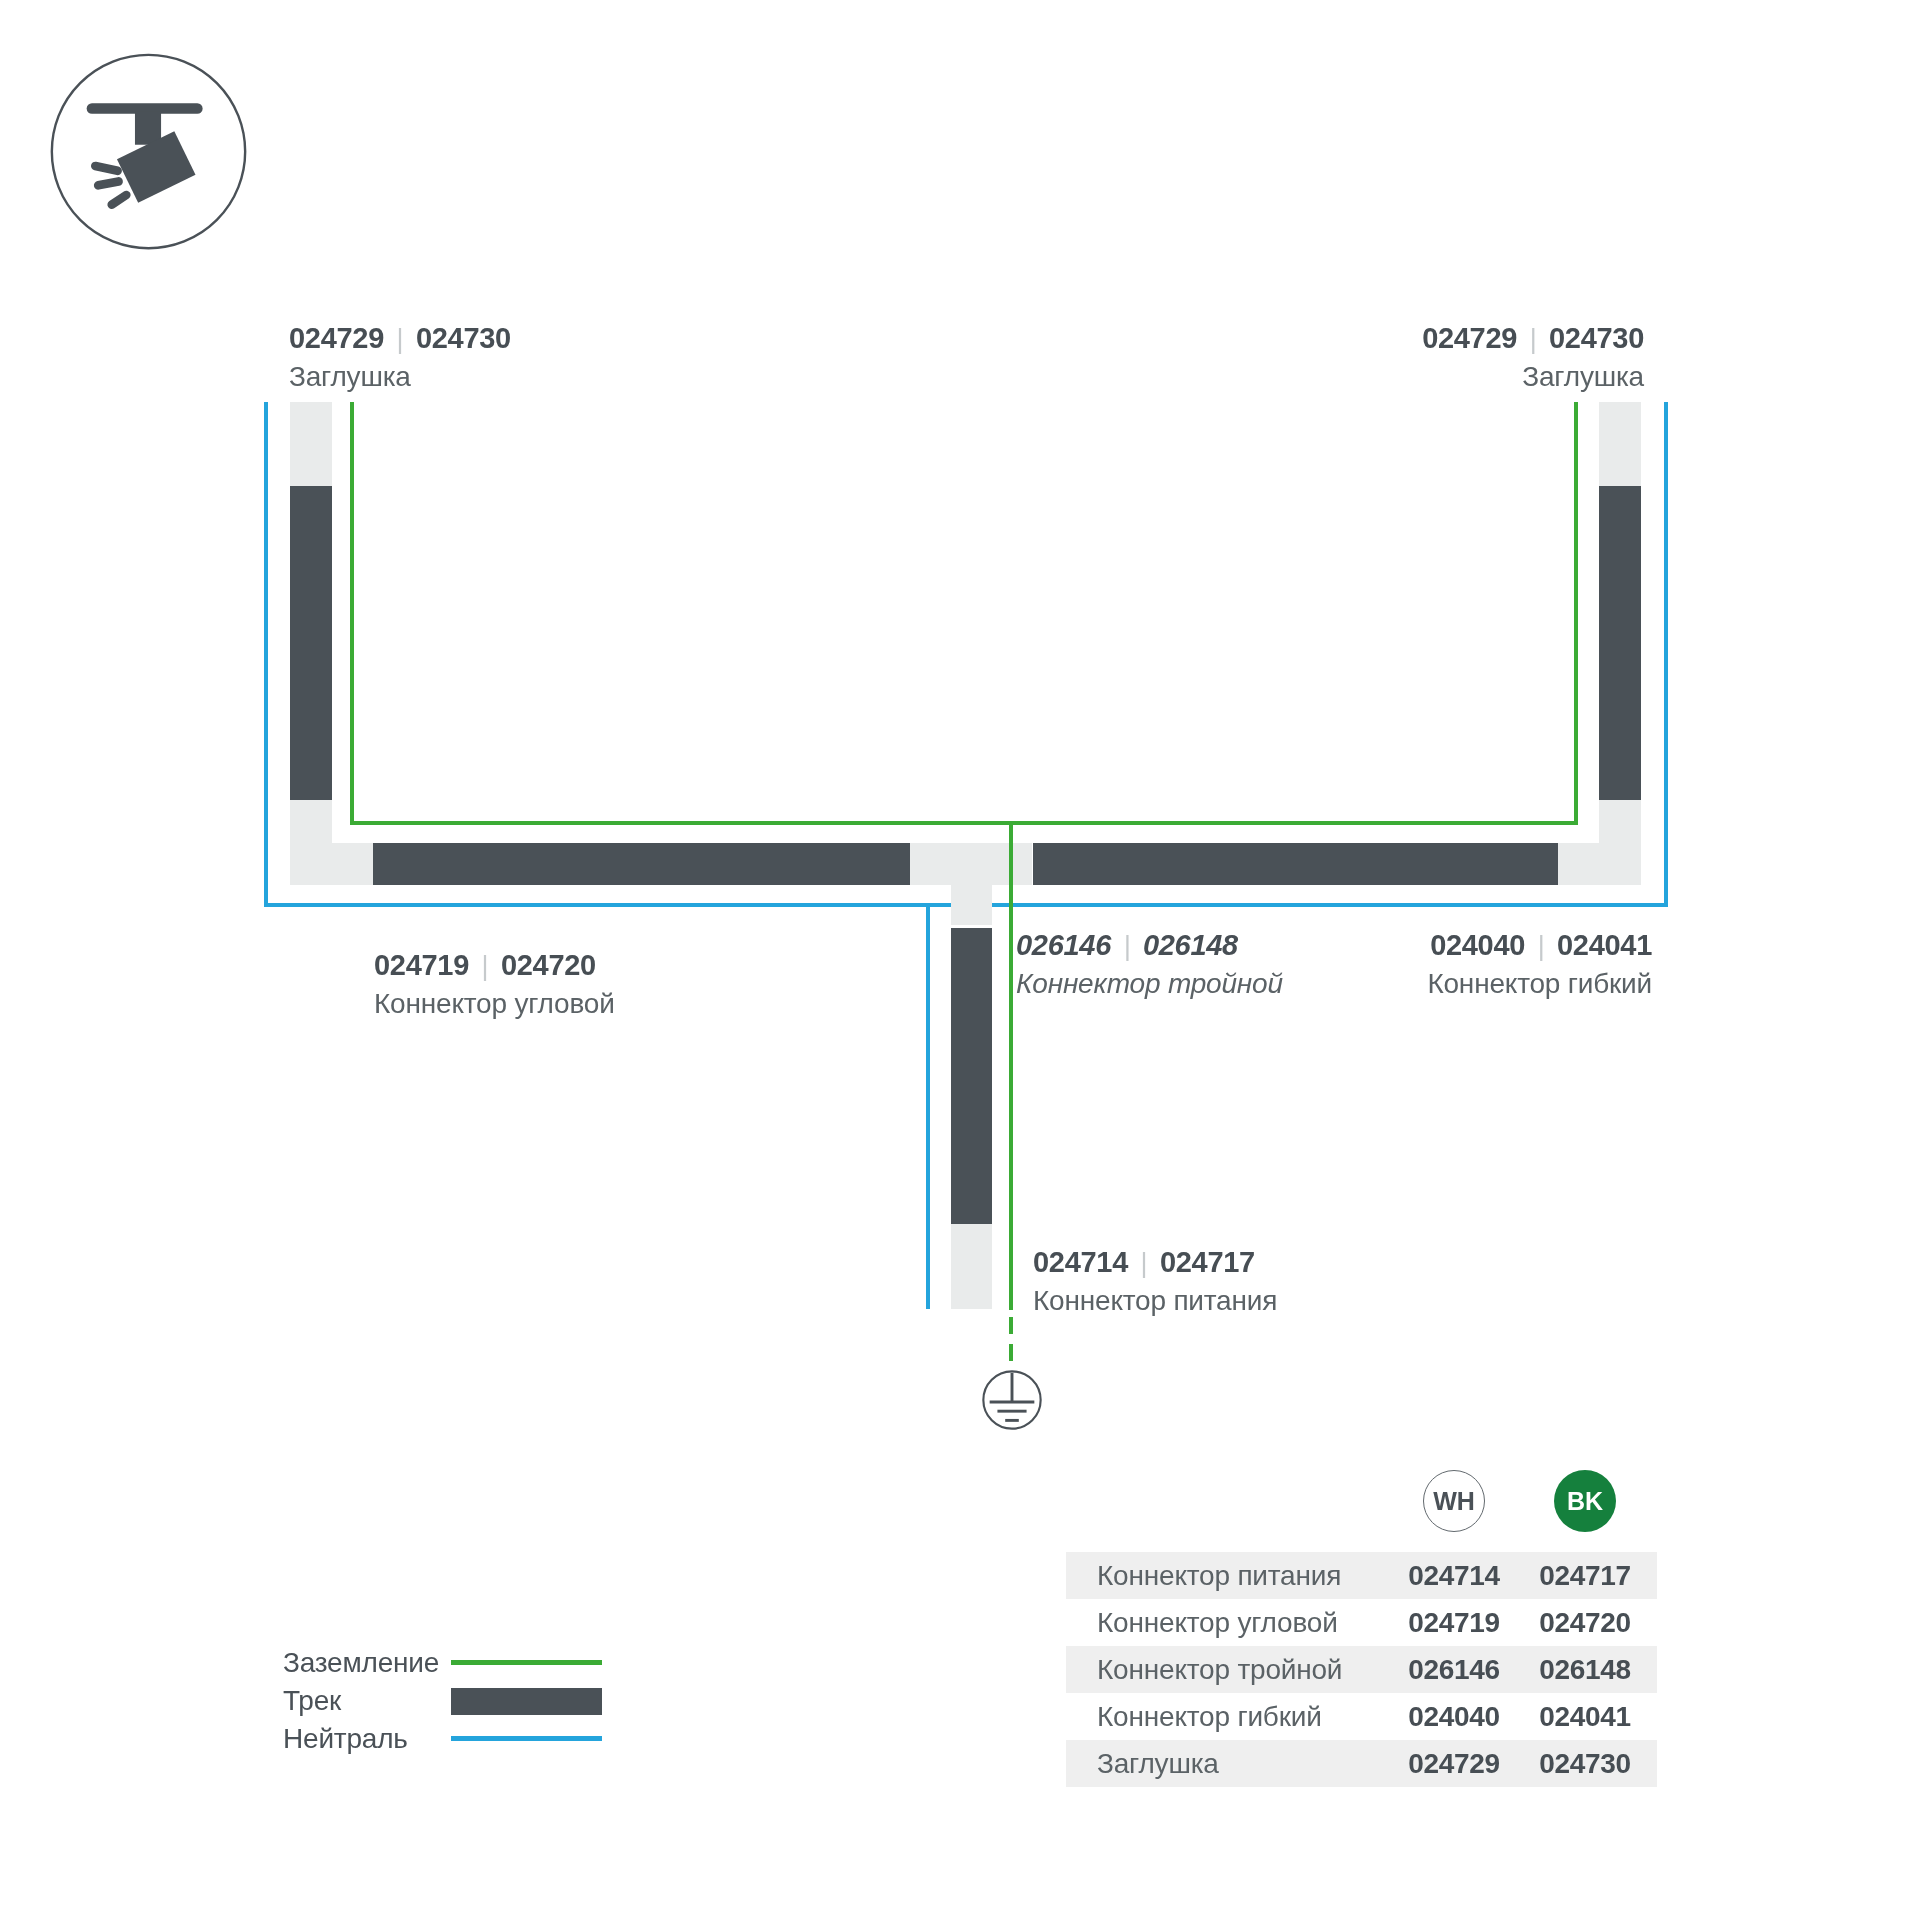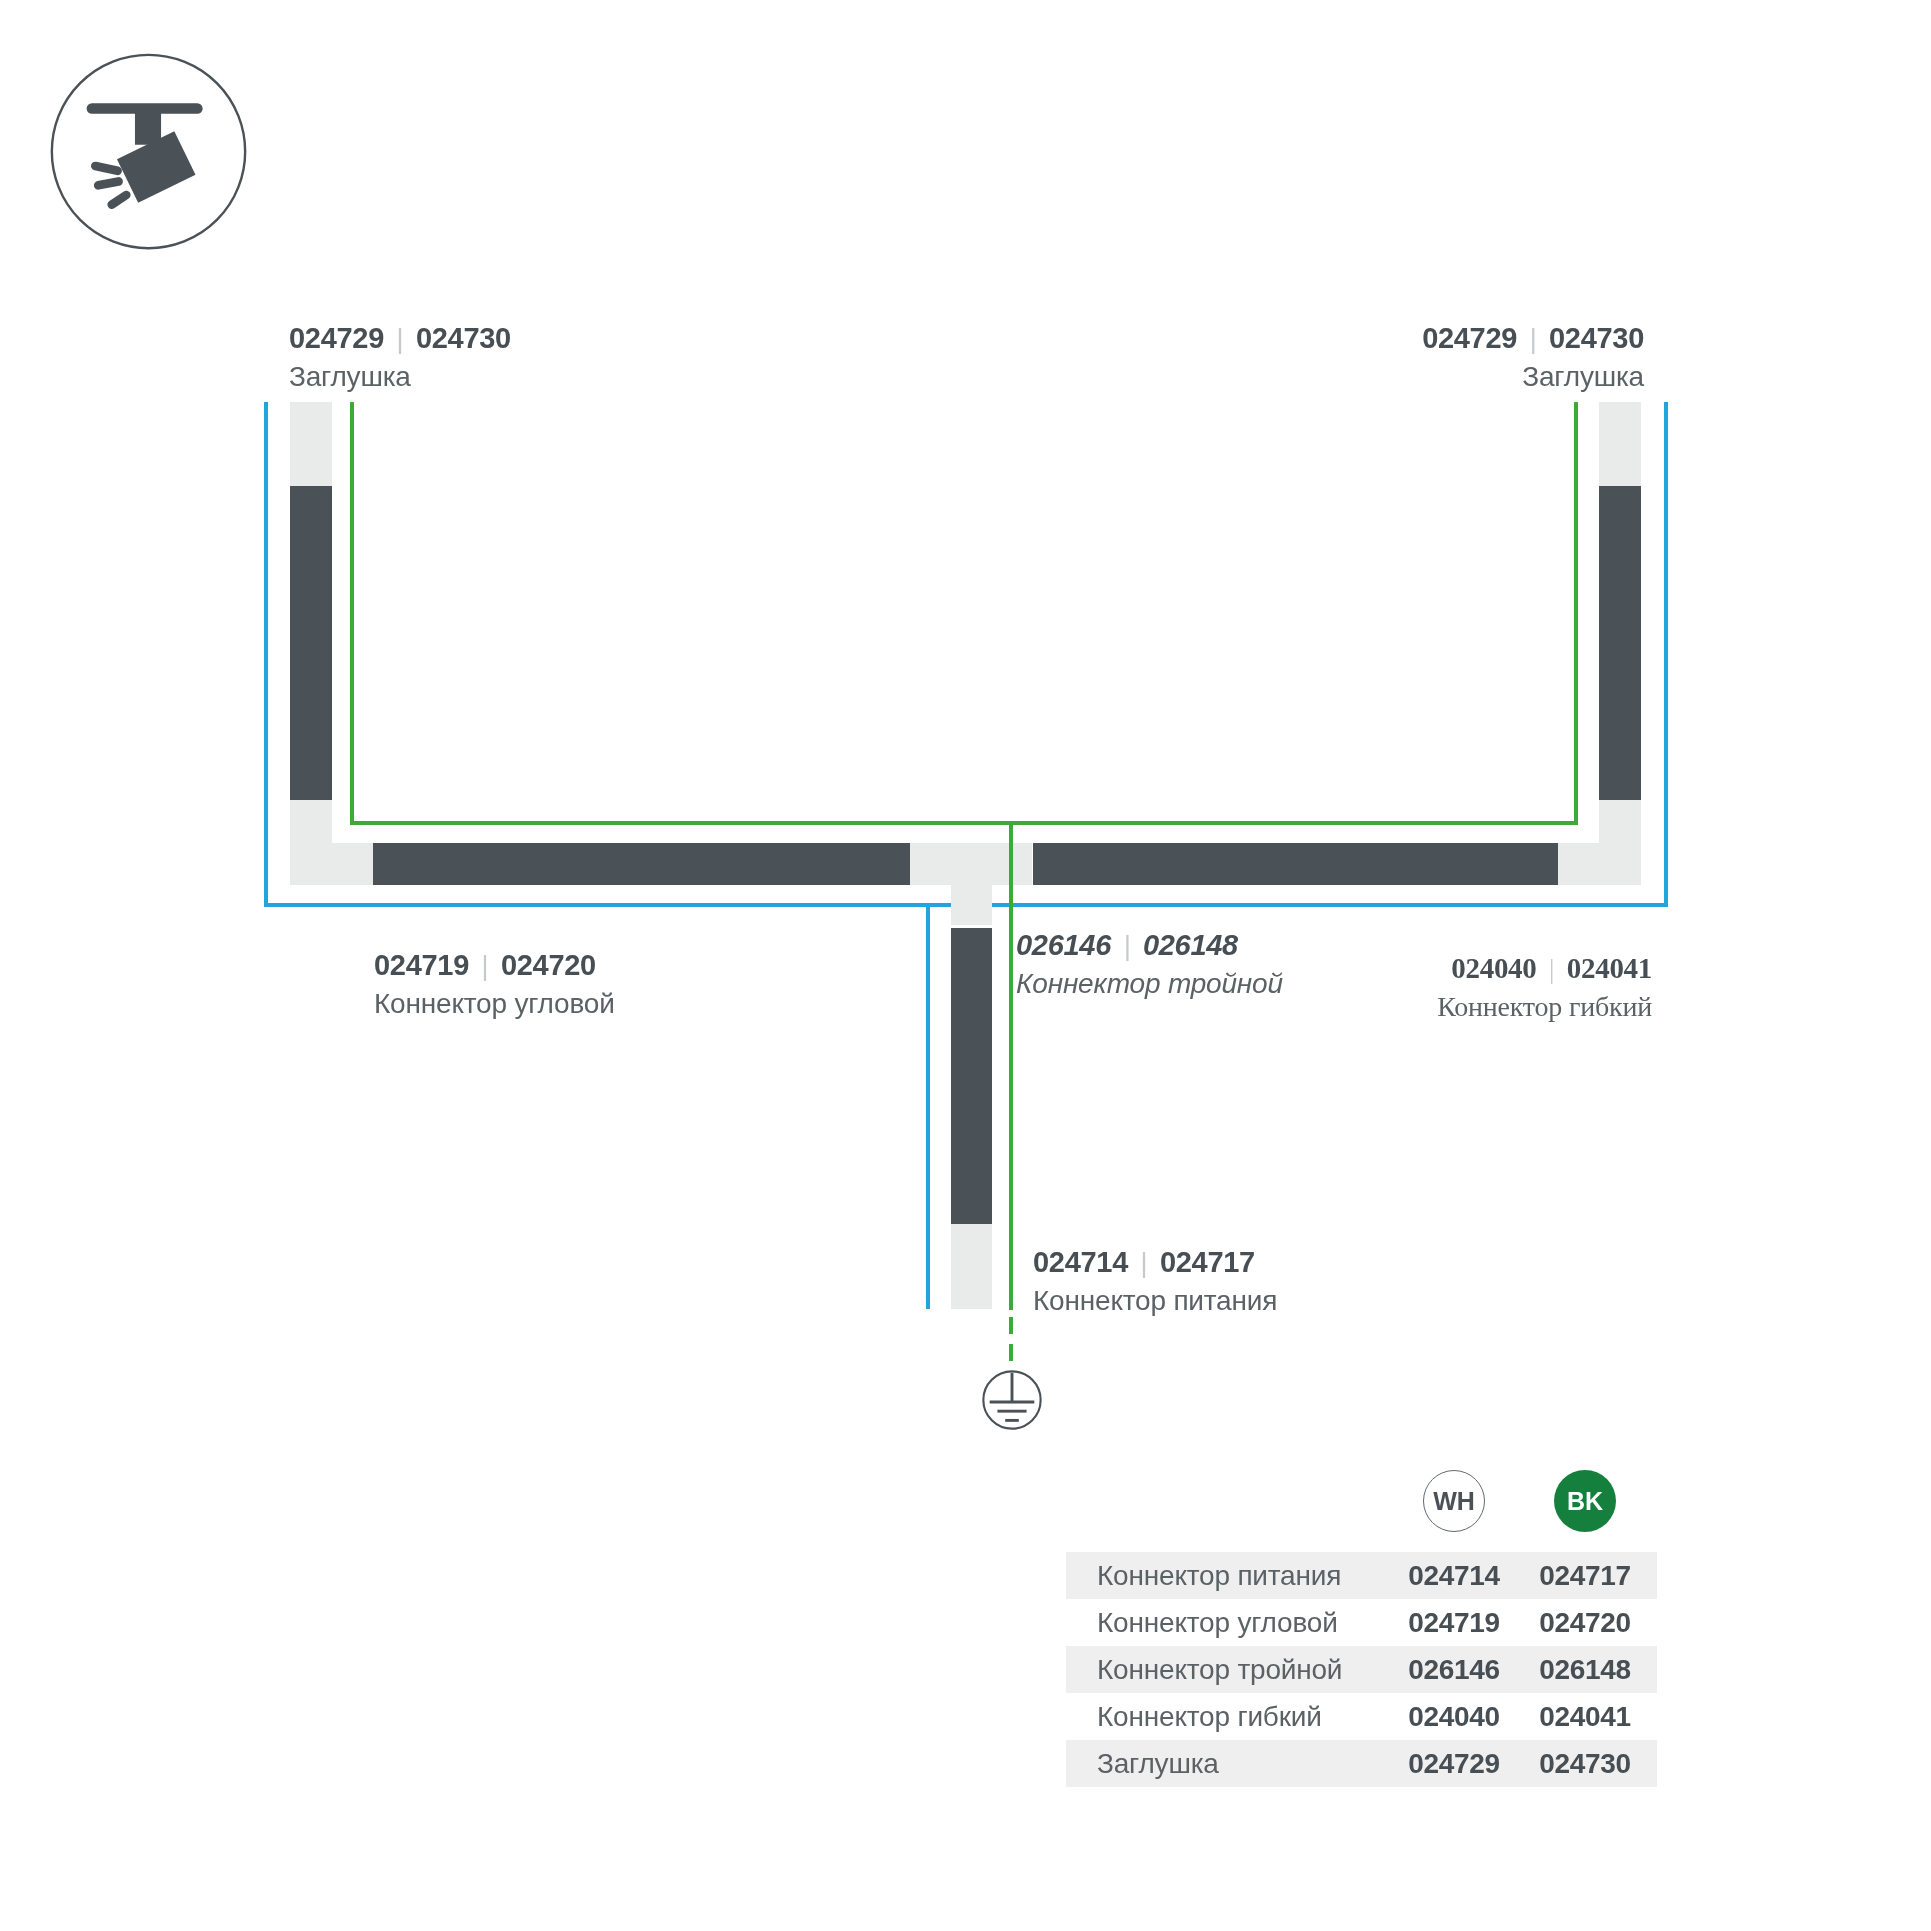--- a/index.html
+++ b/index.html
@@ -129,31 +129,45 @@
     <div class="part-label" style="left:374px;top:929px;margin-top:20px;">
       <div class="codes"><span>024719</span><span class="sep">|</span><span>024720</span></div>
       <div class="caption">Коннектор угловой</div>
     </div>
 
     <div class="part-label" style="left:1016px;top:929px;font-style:italic;">
       <div class="codes"><span>026146</span><span class="sep">|</span><span>026148</span></div>
       <div class="caption">Коннектор тройной</div>
     </div>
 
-    <div class="part-label align-right" style="right:279px;top:952px;font-family:Liberation Serif, serif;">
+    <div class="part-label align-right" style="right:279px;top:929px;">
       <div class="codes"><span>024040</span><span class="sep">|</span><span>024041</span></div>
       <div class="caption">Коннектор гибкий</div>
     </div>
 
     <div class="part-label" style="left:1033px;top:1246px;">
       <div class="codes"><span>024714</span><span class="sep">|</span><span>024717</span></div>
       <div class="caption">Коннектор питания</div>
     </div>
   </div>
 
+  <div class="legend">
+    <div class="legend-row">
+      <span class="legend-label">Заземление</span>
+      <span class="legend-swatch sw-ground"></span>
+    </div>
+    <div class="legend-row">
+      <span class="legend-label">Трек</span>
+      <span class="legend-swatch sw-track"></span>
+    </div>
+    <div class="legend-row">
+      <span class="legend-label">Нейтраль</span>
+      <span class="legend-swatch sw-neutral"></span>
+    </div>
+  </div>
 
   <div class="parts-table">
     <div class="col-badge badge-wh">WH</div>
     <div class="col-badge badge-bk">BK</div>
 
     <div class="table-rows">
       <div class="t-row striped">
         <span class="t-name">Коннектор питания</span>
         <span class="t-wh">024714</span>
         <span class="t-bk">024717</span>

